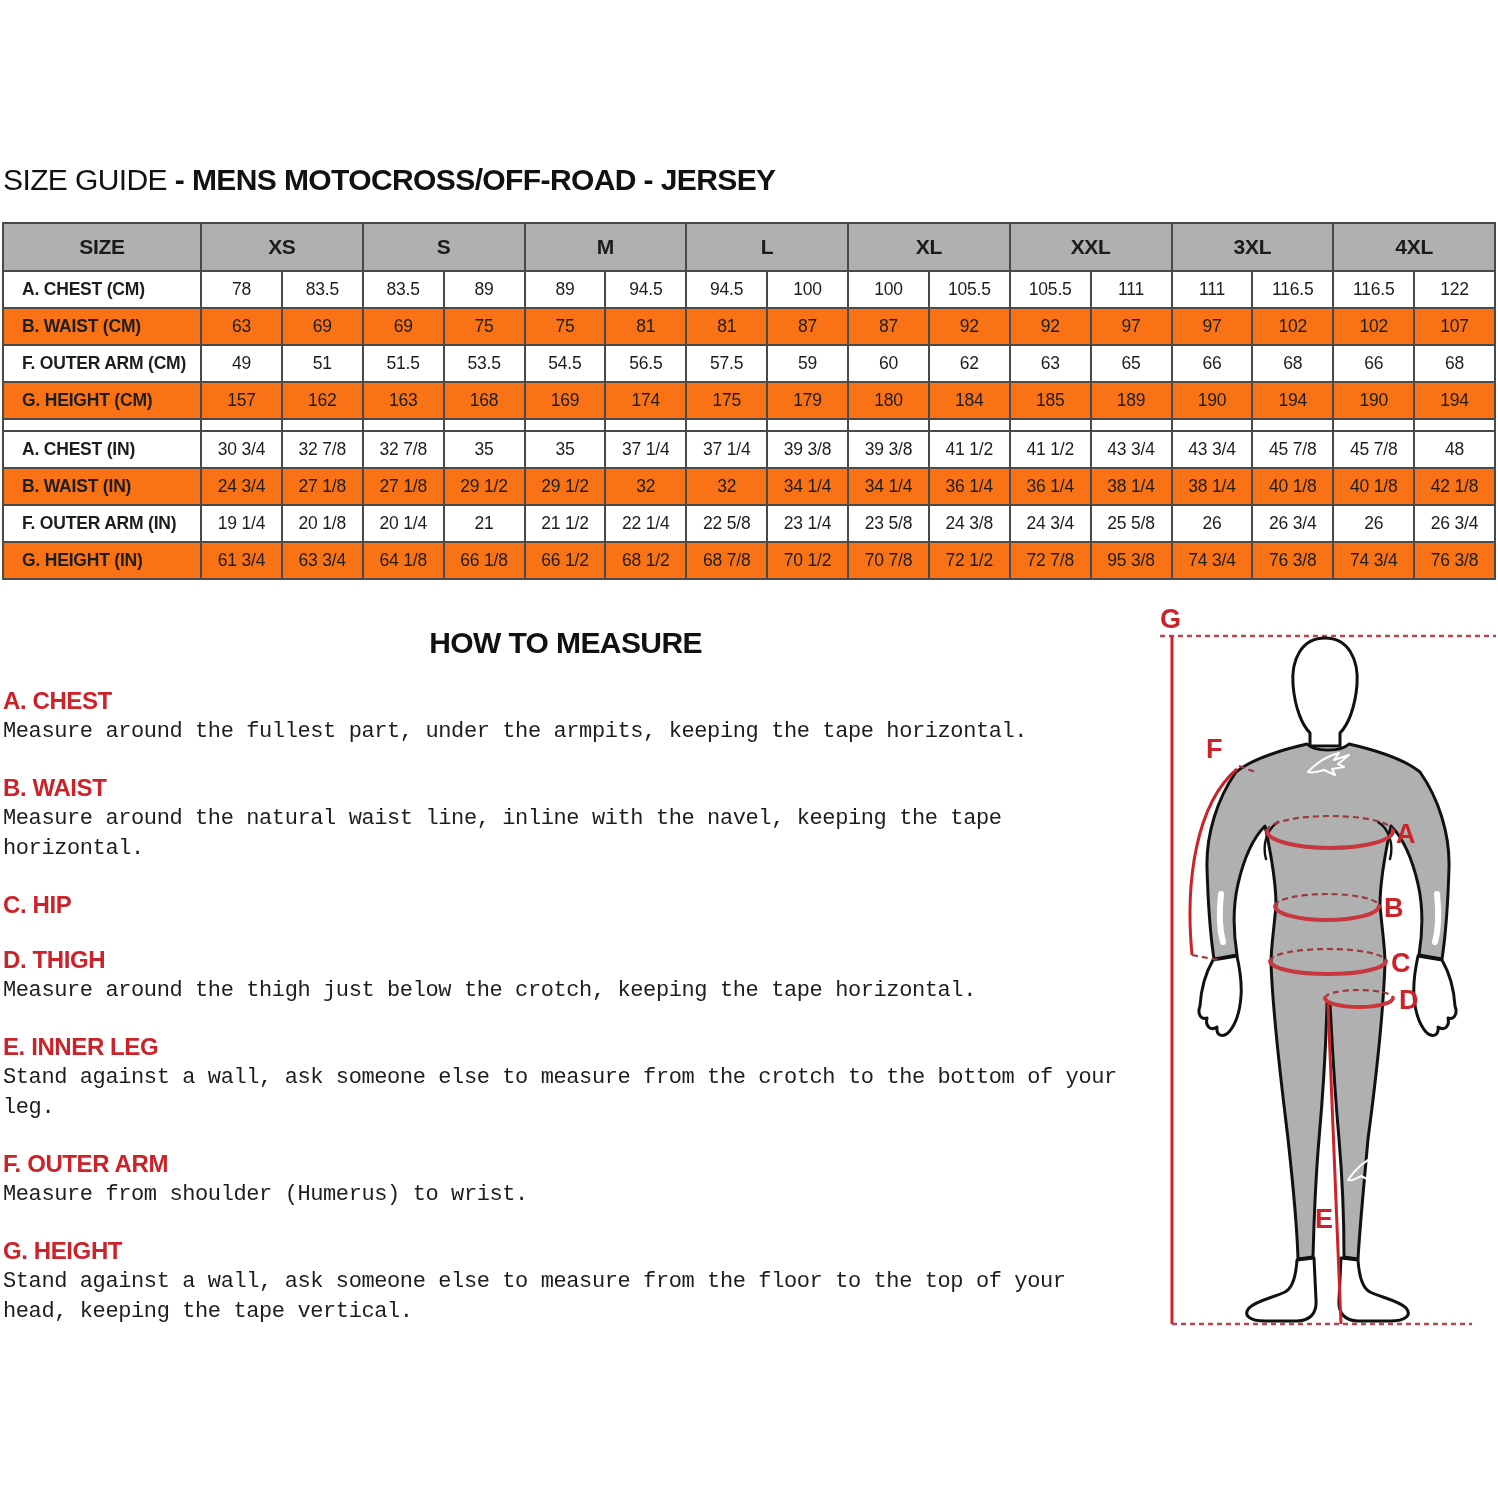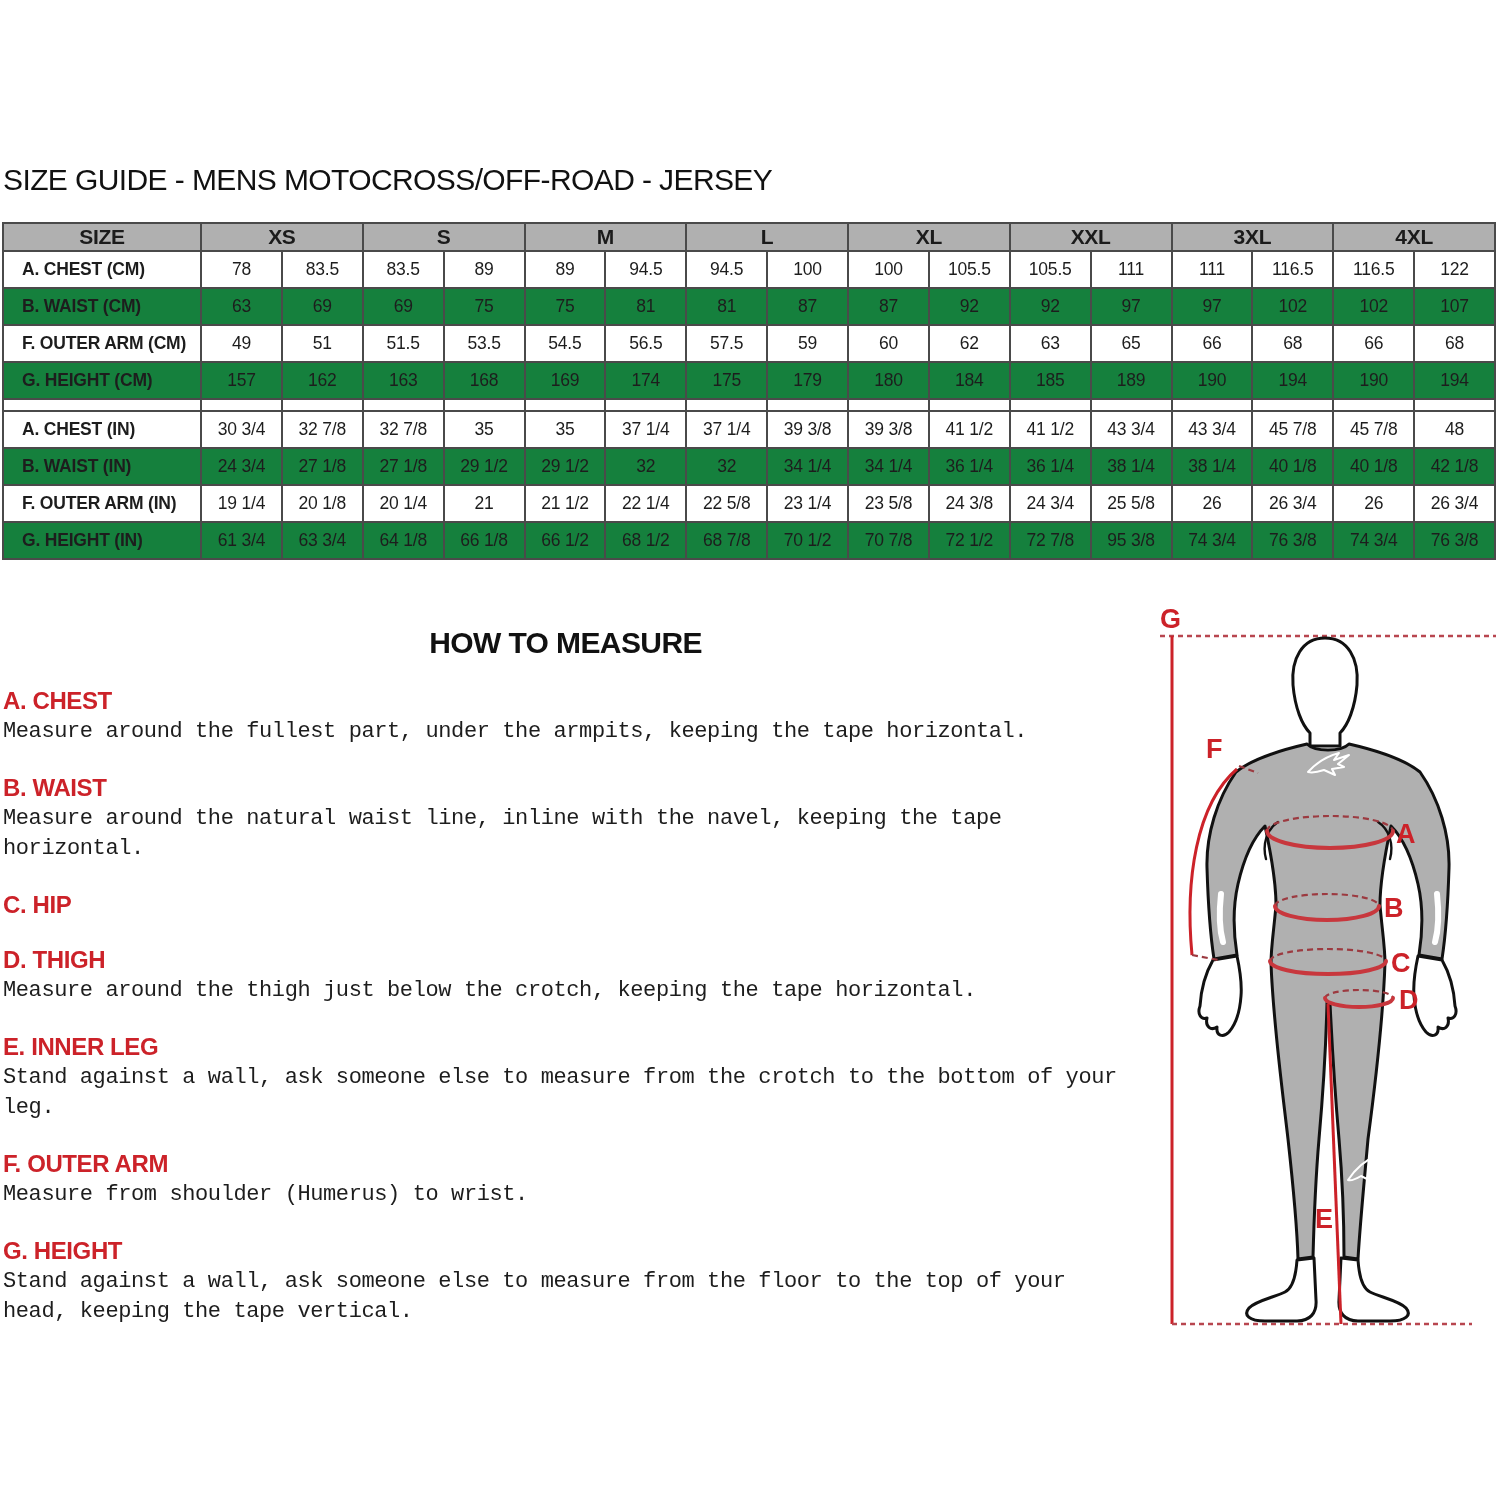--- a/index.html
+++ b/index.html
@@ -3,28 +3,28 @@
 <meta charset="utf-8">
 <style>
   html,body { margin:0; padding:0; background:#fff; }
   .canvas {
     position:relative; width:1498px; height:1498px; background:#ffffff;
     font-family:"Liberation Sans", sans-serif; color:#1d1d1d; overflow:hidden;
   }
   
   .title { position:absolute; left:3px; top:163px; font-size:30px; letter-spacing:-0.6px; white-space:nowrap; color:#111; }
   .title .t-reg { font-weight:400; }
-  .title .t-bold { font-weight:400; }
+  .title .t-bold { font-weight:700; }
   
   #size-table { position:absolute; left:2px; top:222px; width:1494px; border-collapse:collapse; table-layout:fixed; }
   #size-table th, #size-table td { border:2px solid #4a4a4a; text-align:center; vertical-align:middle; overflow:hidden; padding:0; }
-  #size-table thead tr { height:28px; background:#b0b0b0; }
+  #size-table thead tr { height:48px; background:#b0b0b0; }
   #size-table th { font-size:21px; font-weight:700; letter-spacing:-0.3px; color:#1b1b1b; }
   #size-table tbody tr { height:37px; background:#ffffff; }
-  #size-table tbody tr.row-gray { background:#15803d; }
+  #size-table tbody tr.row-gray { background:#f97316; }
   #size-table tbody tr.sep-row { height:12px; background:#ffffff; }
   #size-table td { font-size:17.5px; letter-spacing:-0.2px; }
   #size-table td.label-col, #size-table th.label-col { text-align:left; padding-left:18px; font-weight:700; }
   
   .htm { position:absolute; left:3px; top:626px; width:1125px; }
   .htm h2 { margin:0; font-size:30px; font-weight:700; letter-spacing:-0.6px; color:#111;text-align:center; }
   .m-item { margin-top:27px; }
   .m-item:first-child { margin-top:29px; }
   .m-head { margin:0; color:#cc2229; font-size:24px; font-weight:700; letter-spacing:-0.4px; }
   .m-desc { margin:2px 0 0 0; font-size:22px; letter-spacing:-0.4px; color:#1d1d1d; line-height:30px;font-family:Liberation Mono, monospace; }

